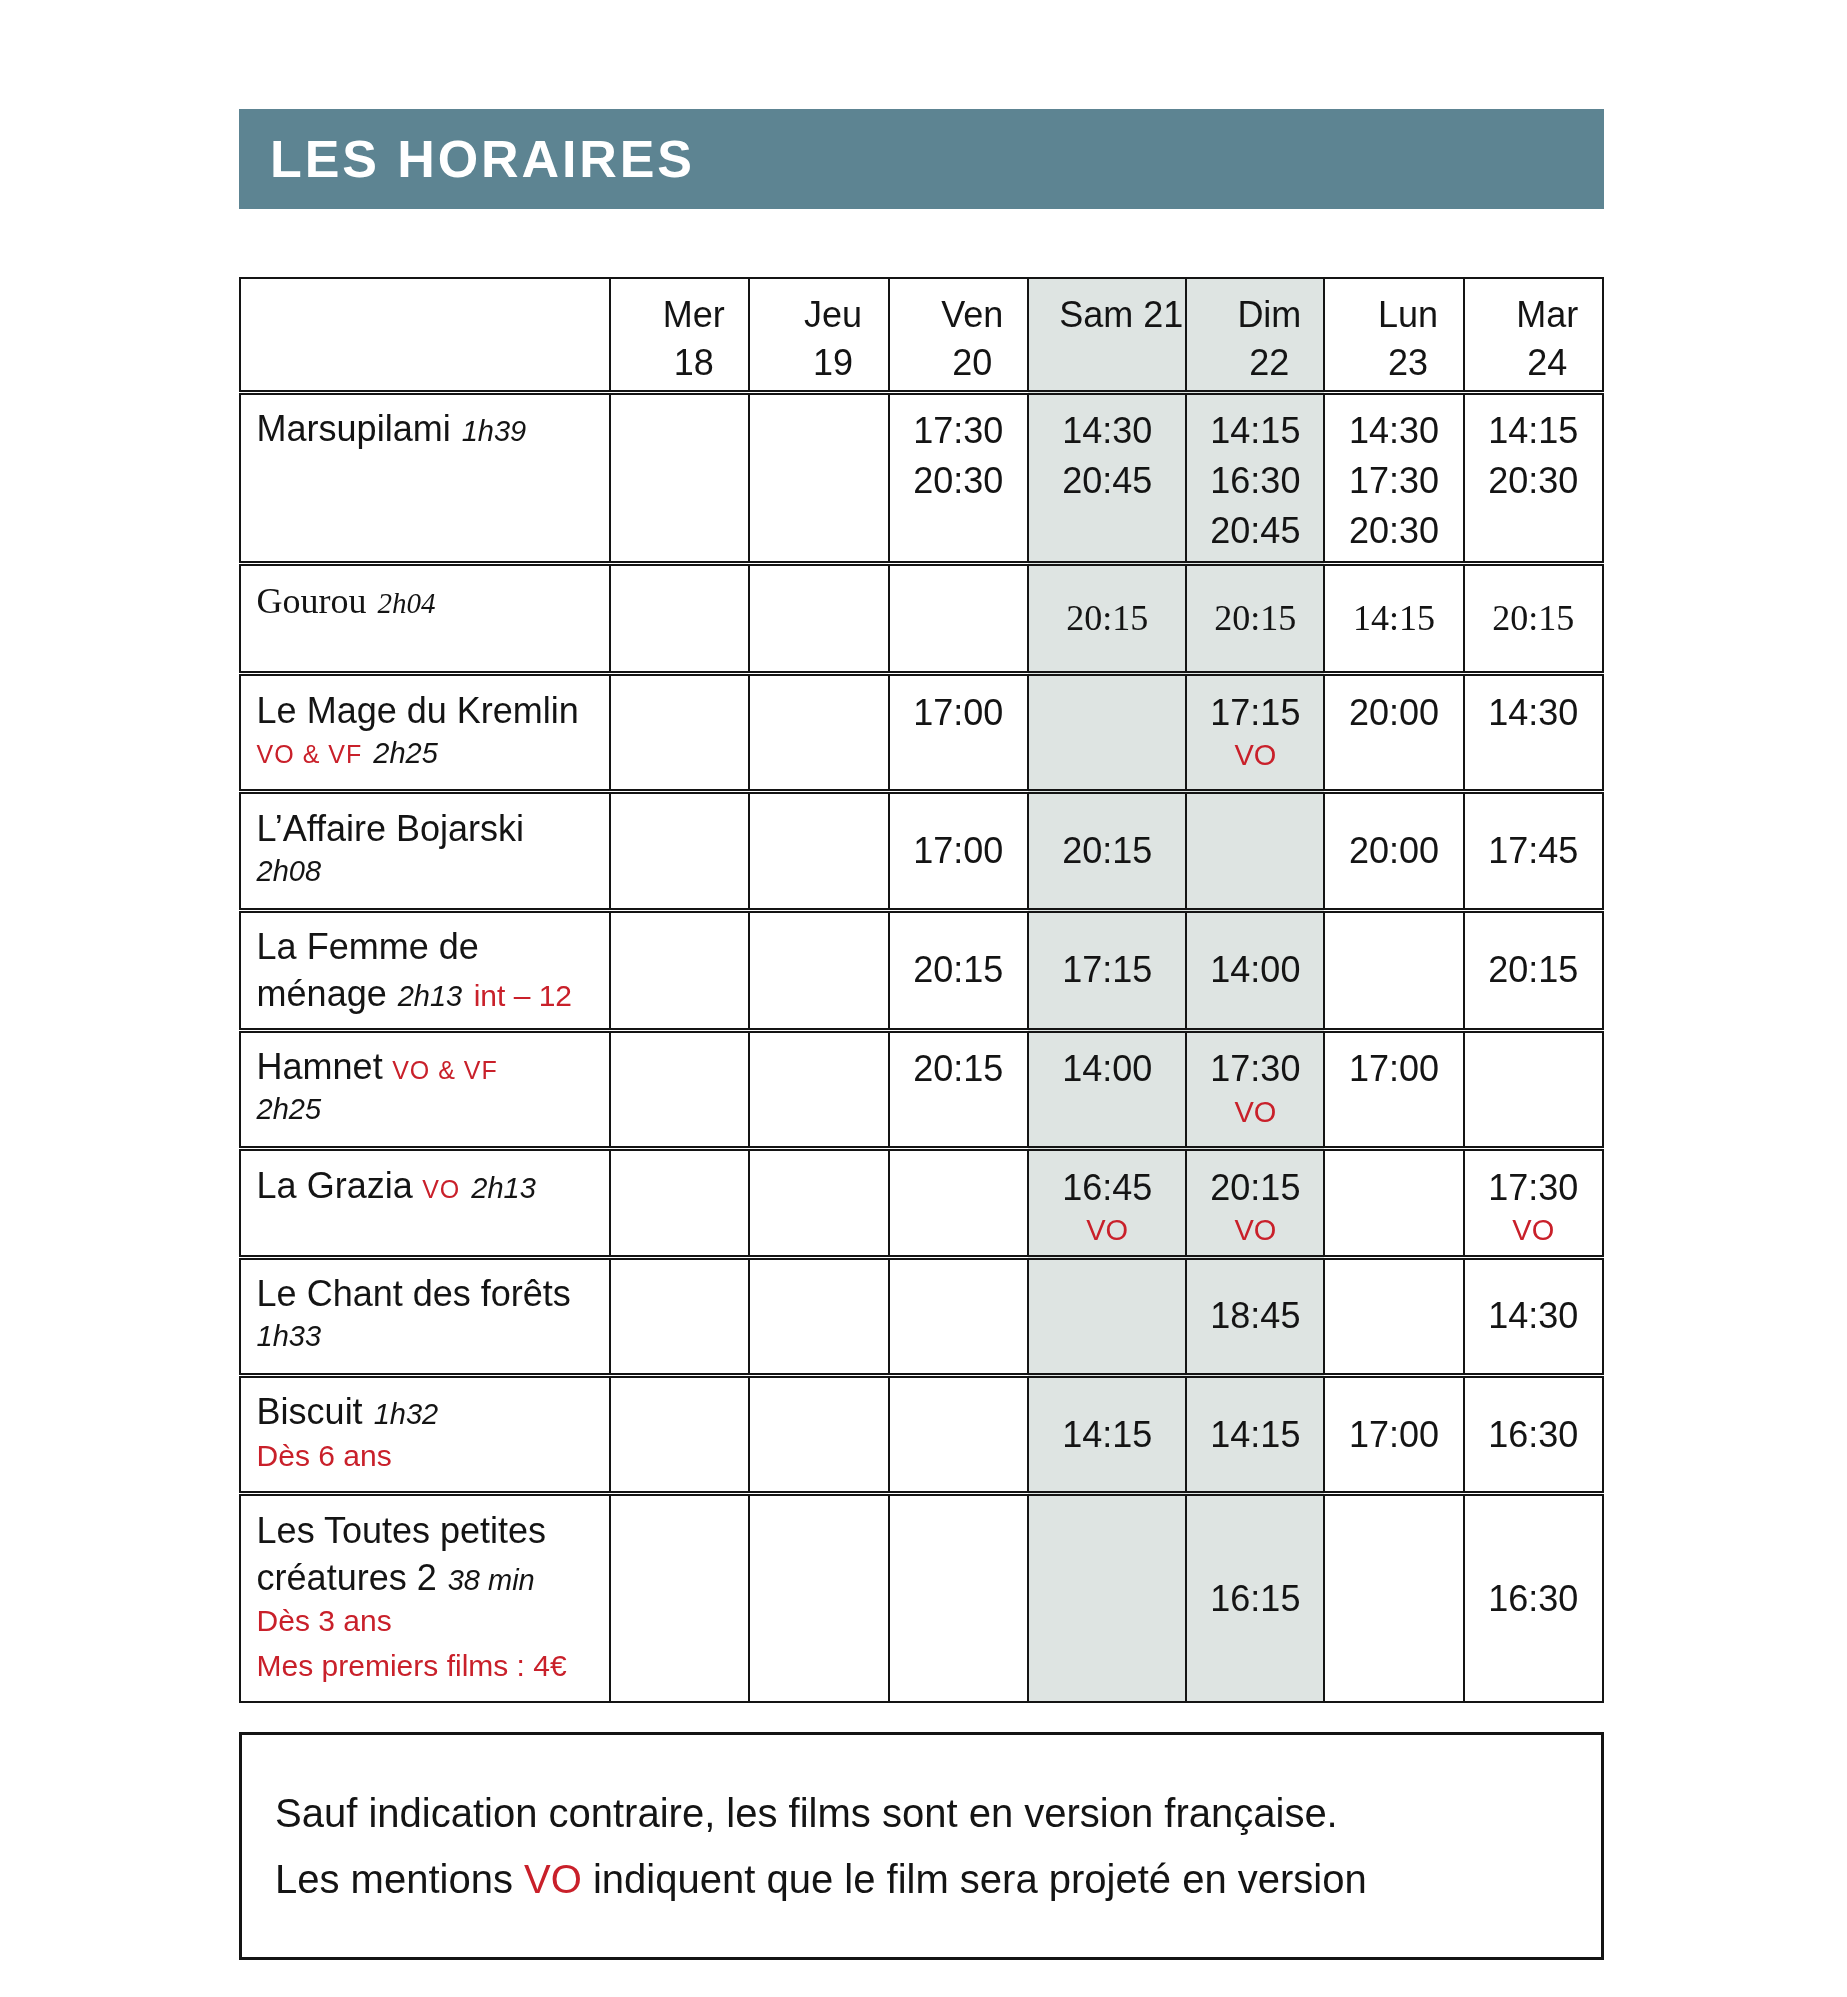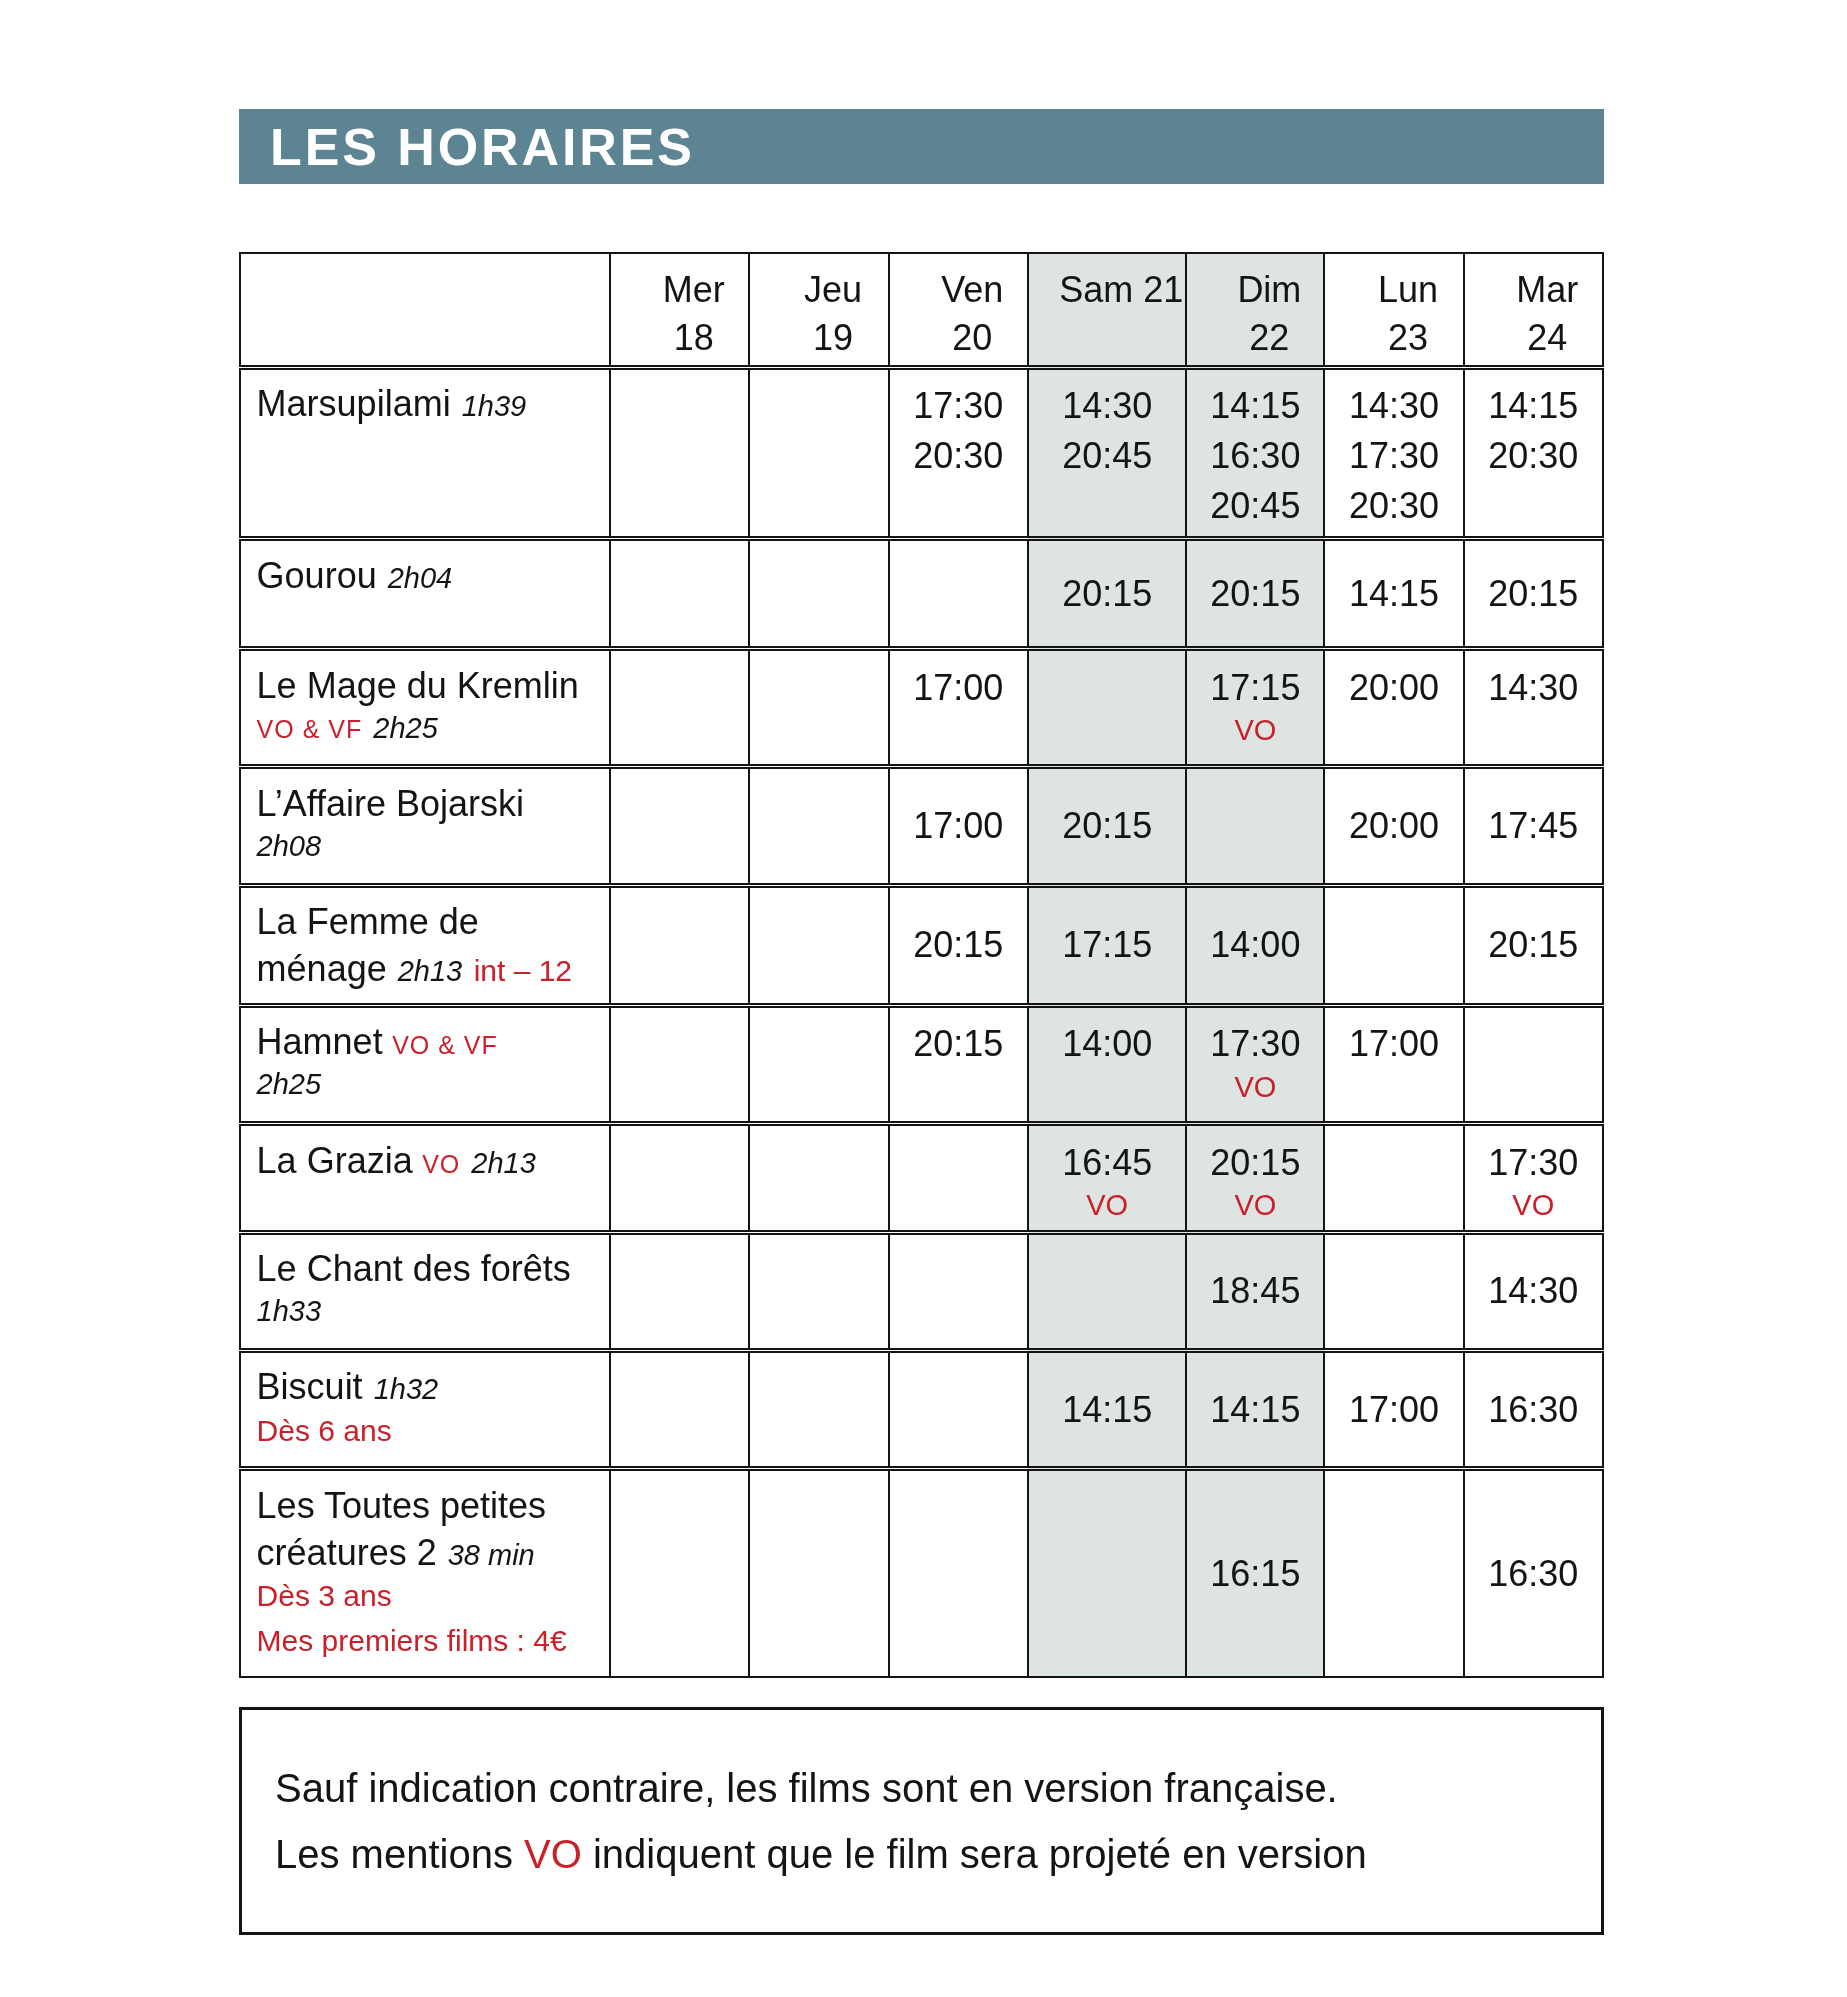--- a/index.html
+++ b/index.html
@@ -17,21 +17,21 @@
     color:var(--ink);
     font-family:"Liberation Sans","DejaVu Sans",sans-serif;
   }
   .page{
     width:1365px;
     margin:109px 0 0 239px;
   }
   
   .banner{
     width:1365px;
-    height:75px;
+    height:100px;
     background:var(--banner-bg);
     display:flex;
     align-items:center;
     padding-left:31px;
   }
   .banner-text{
     color:#ffffff;
     font-size:52px;
     font-weight:bold;
     letter-spacing:2.9px;
@@ -54,21 +54,21 @@
     border-top:5.9px double var(--ink);
     padding:0;
   }
   thead th{
     border-top:2.9px solid var(--ink);
     font-weight:normal;
     padding-left:28px;
   }
   thead tr{height:114px;}
   tbody tr:nth-child(1){height:156px;}
-  tbody tr:nth-child(2){height:110px;}
+  tbody tr:nth-child(2){height:110px;font-family:Liberation Serif, serif;}
   tbody tr:nth-child(3){height:101px;}
   tbody tr:nth-child(4){height:98px;}
   tbody tr:nth-child(5){height:103px;}
   tbody tr:nth-child(6){height:104px;}
   tbody tr:nth-child(7){height:104px;}
   tbody tr:nth-child(8){height:102px;}
   tbody tr:nth-child(9){height:102px;}
   tbody tr:nth-child(10){height:98px;}
   tbody tr:nth-child(11){height:203px;}
   .hl{background:var(--hl-bg);}

